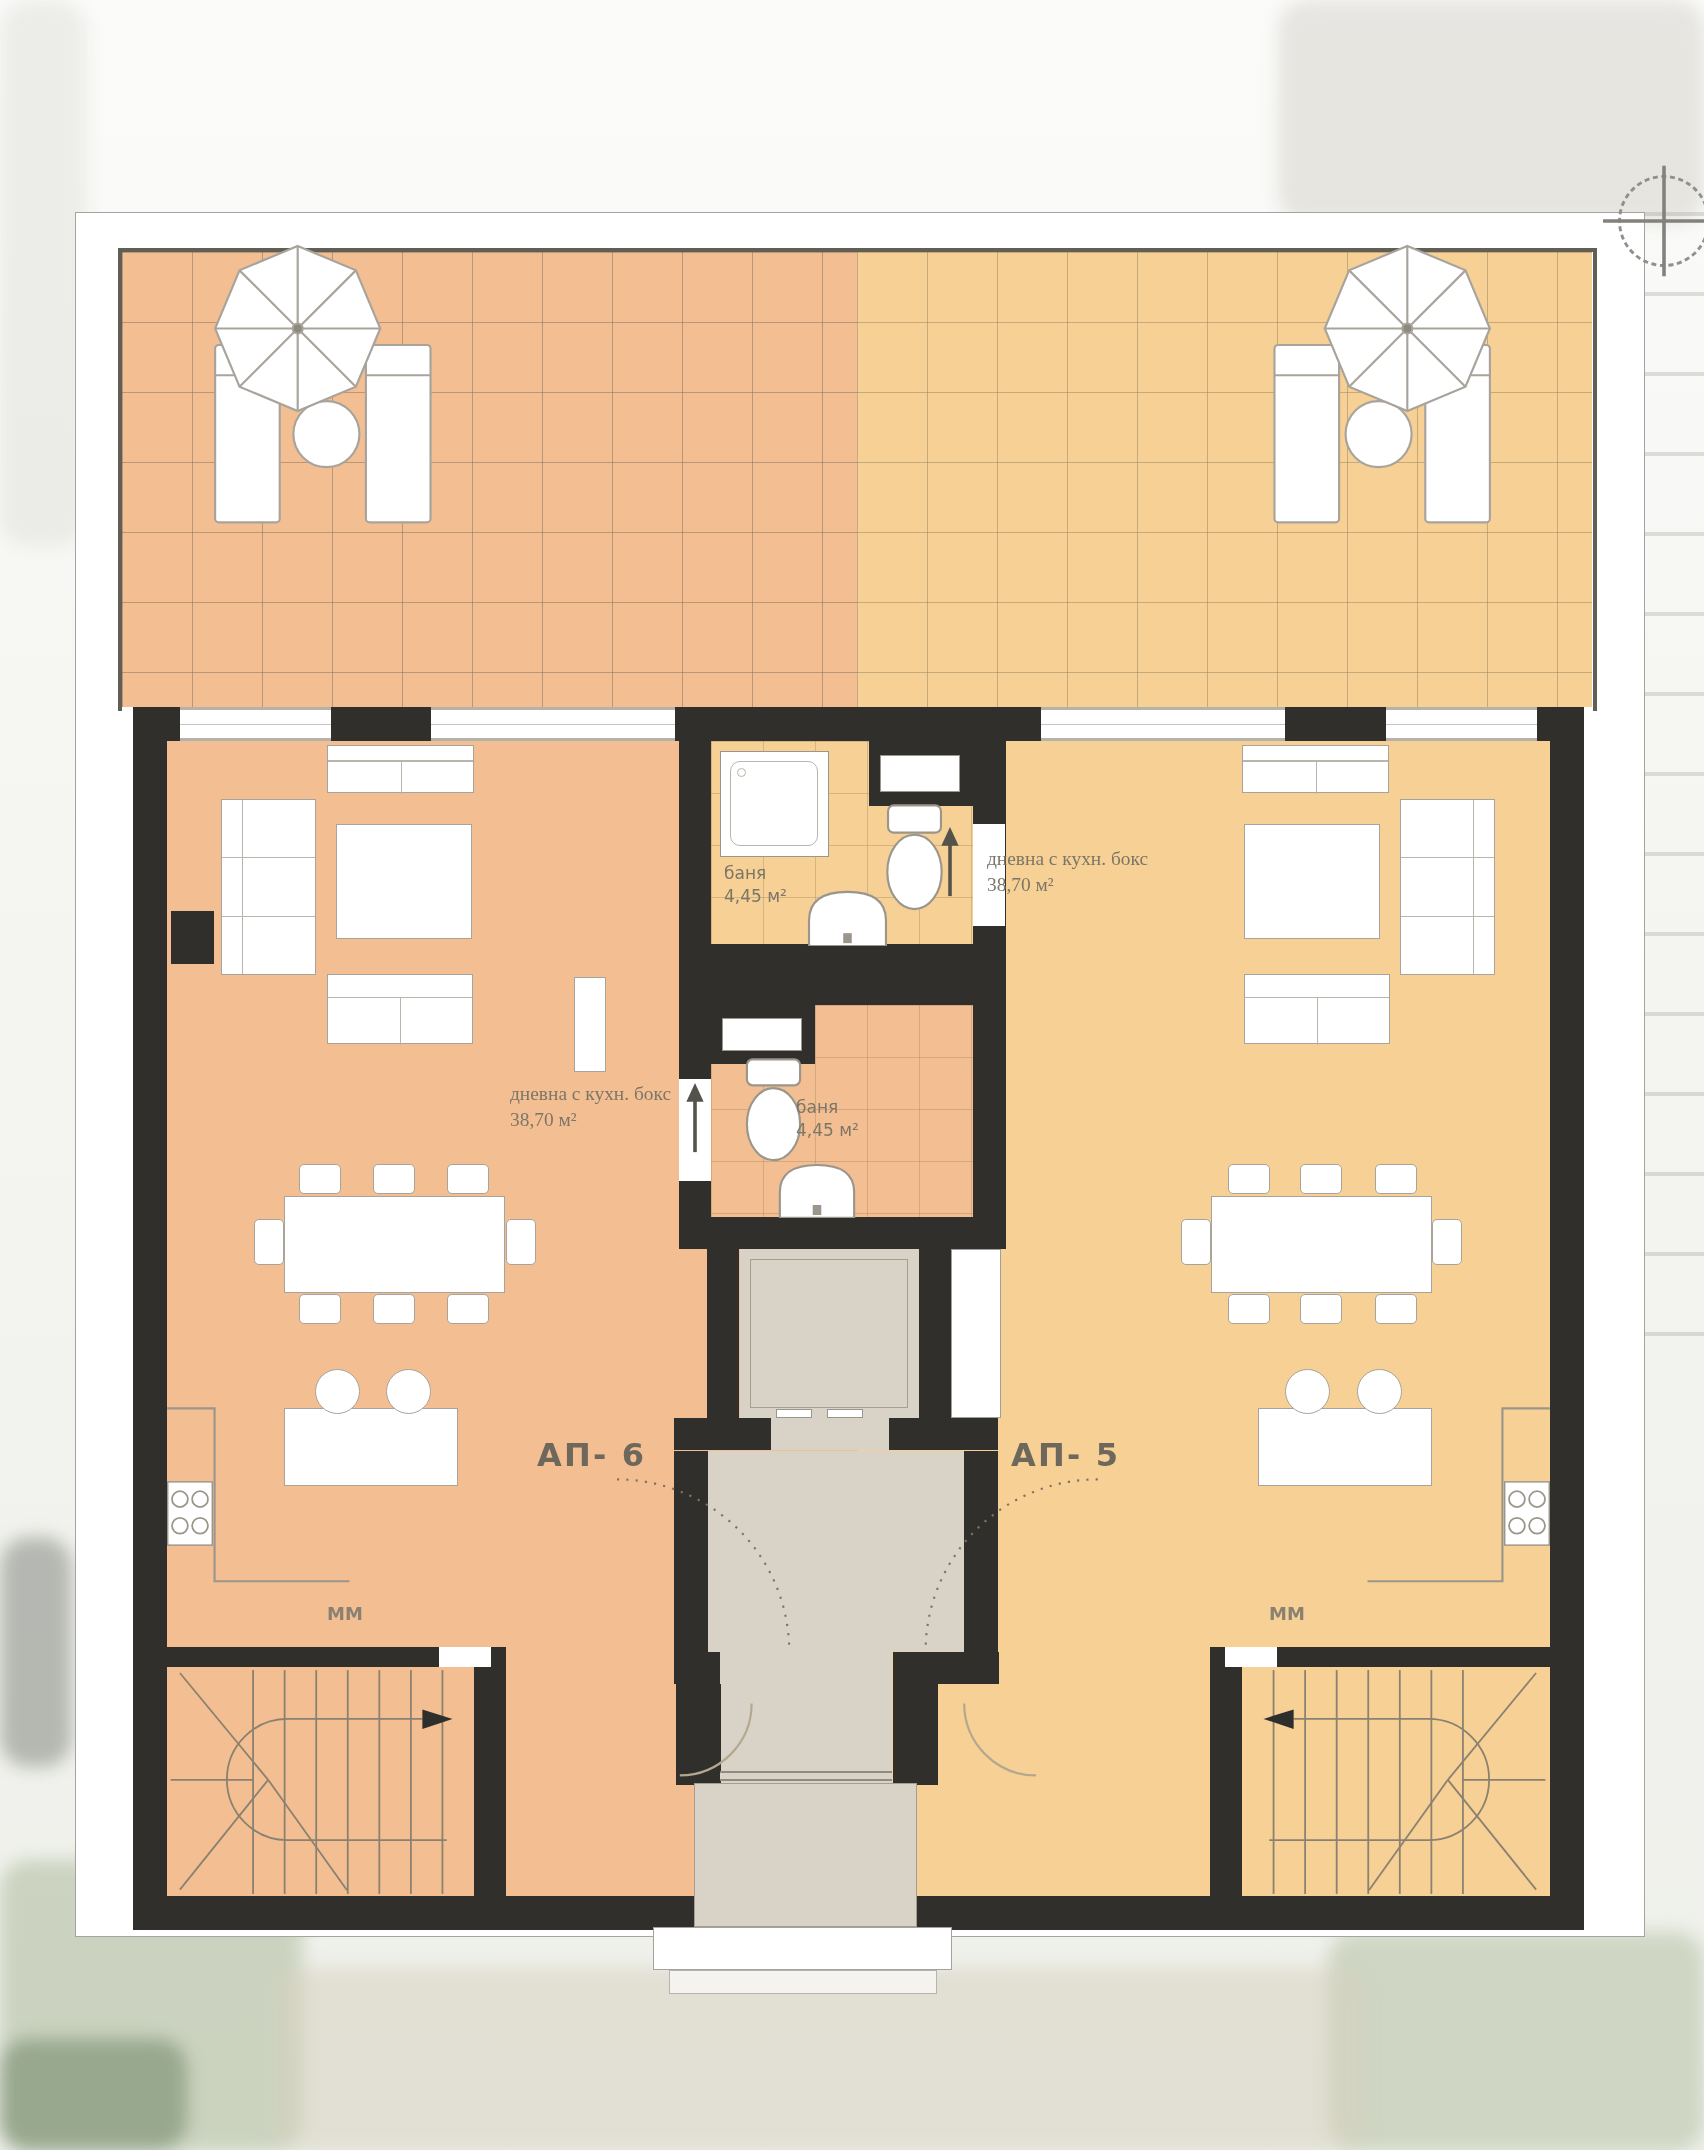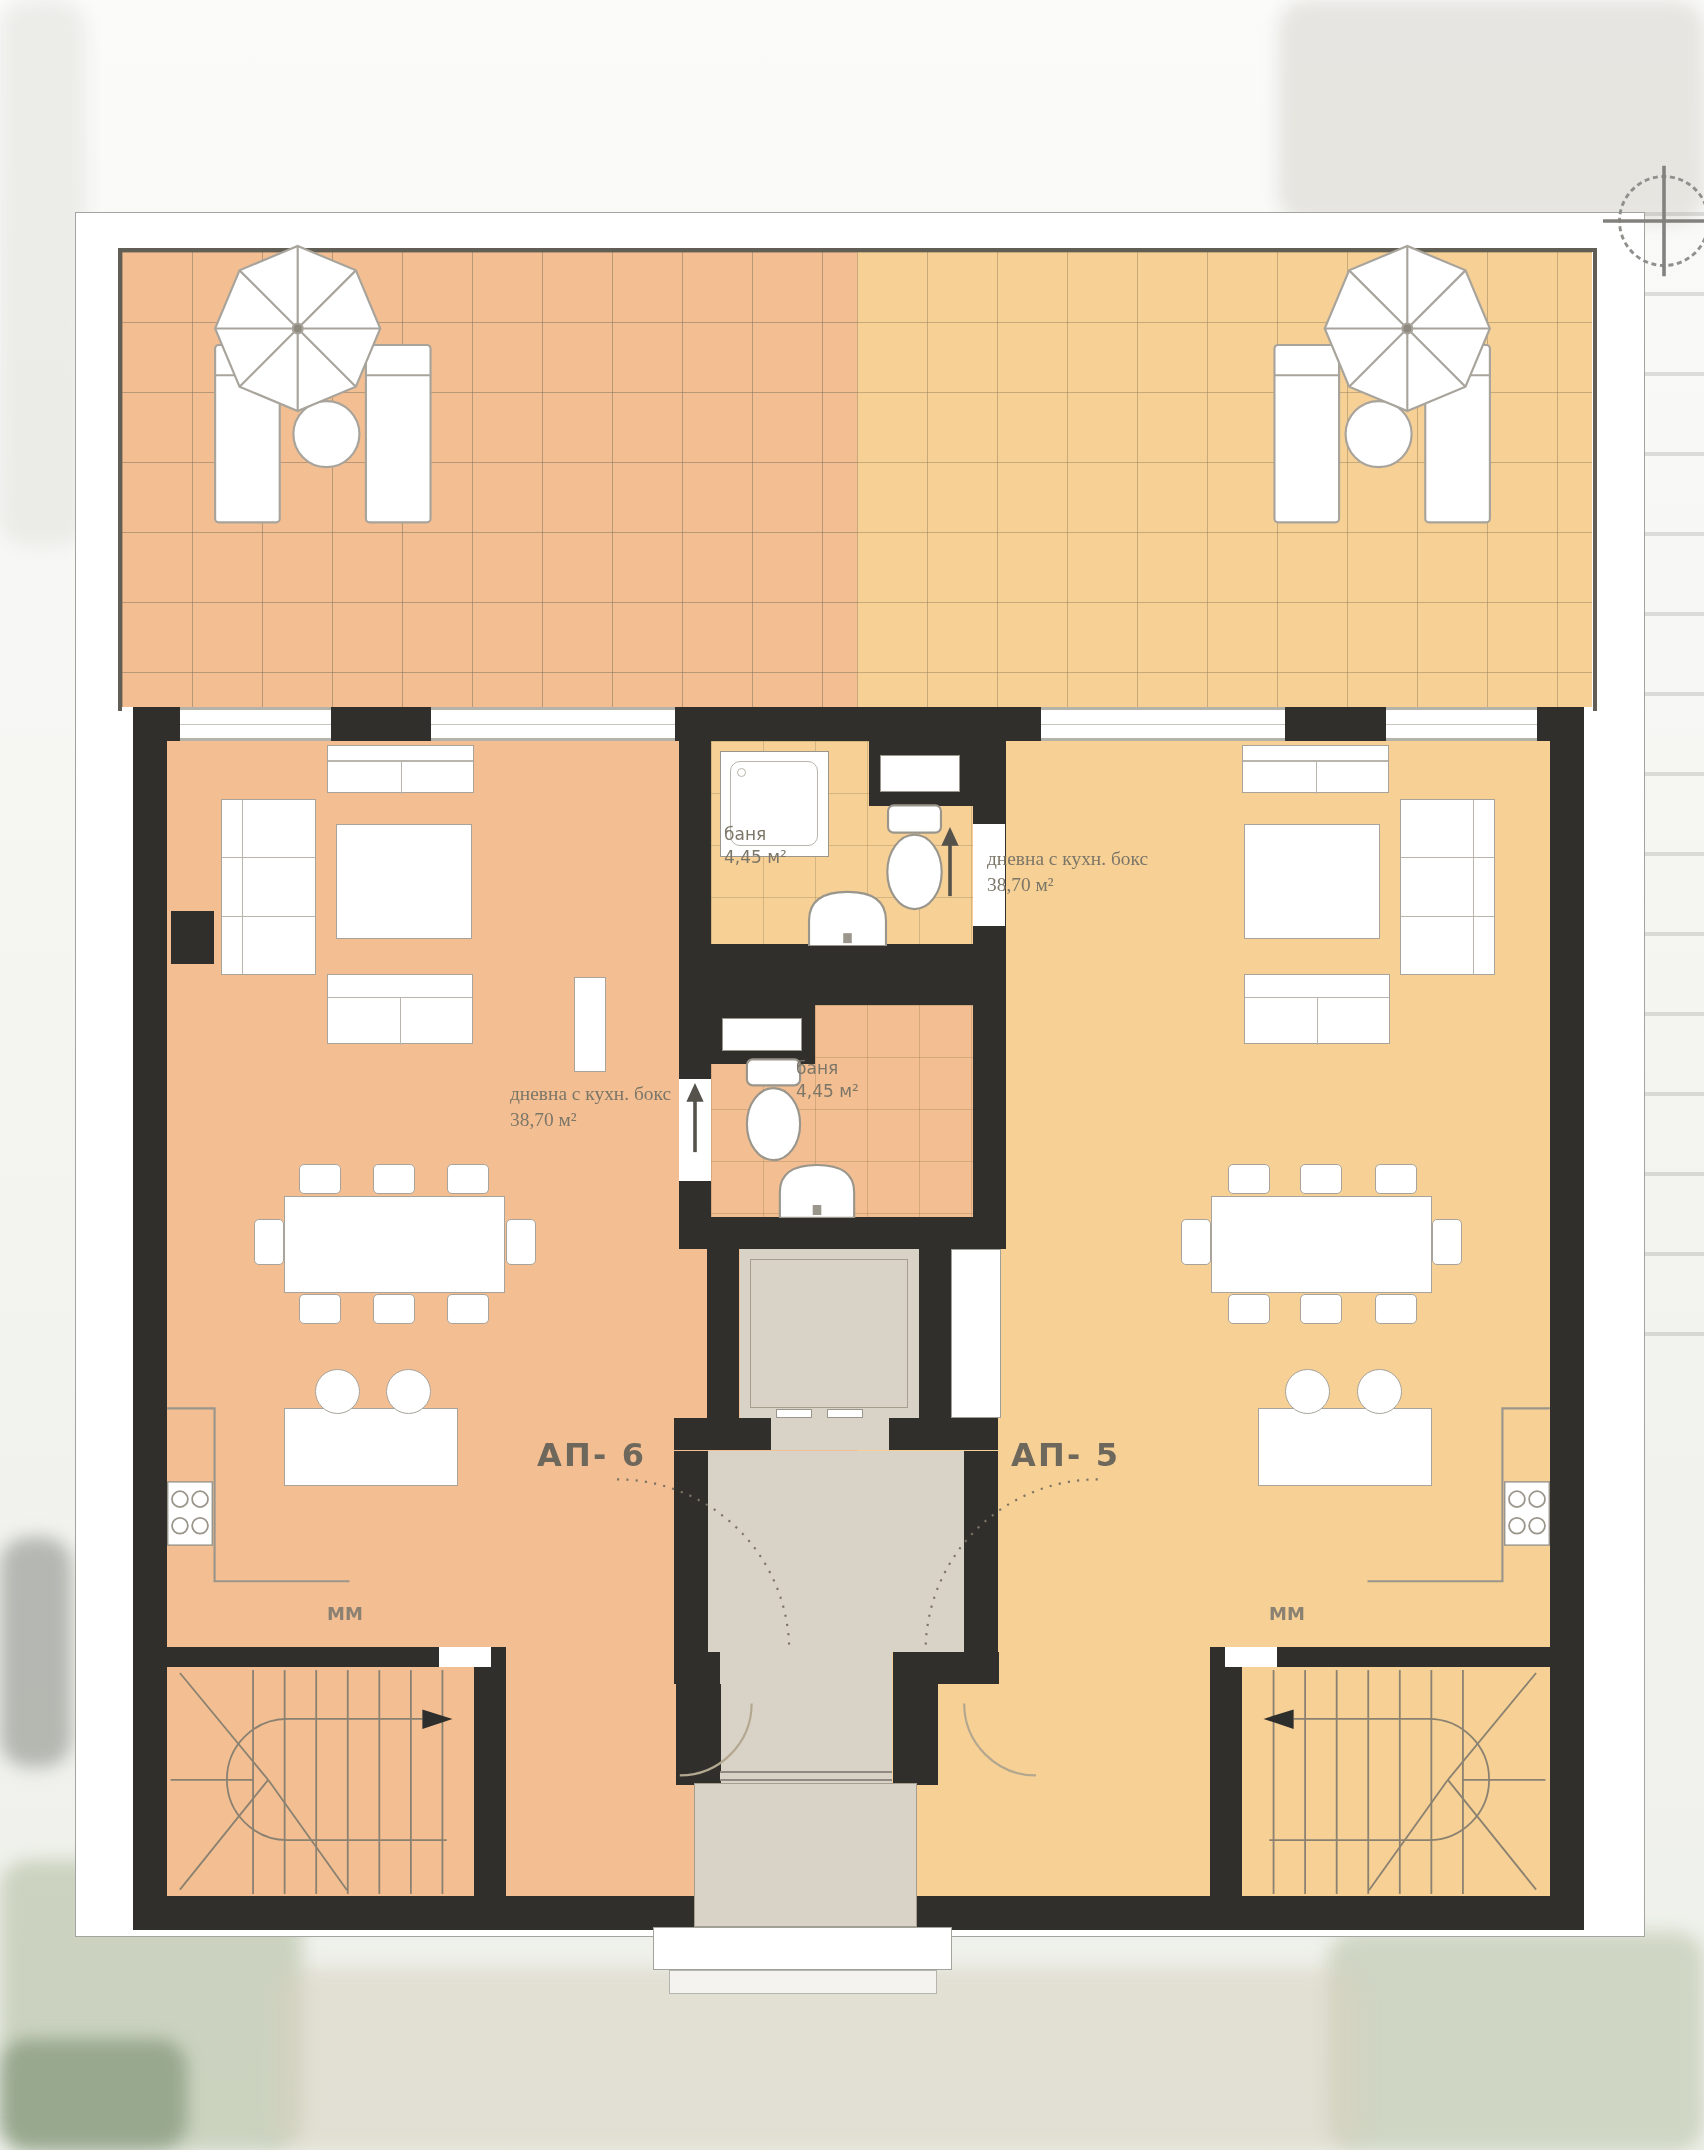--- a/index.html
+++ b/index.html
@@ -23,21 +23,21 @@
     repeating-linear-gradient(to bottom, rgba(170,148,102,.45) 0 1.4px, transparent 1.4px 52px);}
   .tileO{background-color:#f3bf92;background-image:
     repeating-linear-gradient(to right, rgba(175,140,100,.45) 0 1.4px, transparent 1.4px 52px),
     repeating-linear-gradient(to bottom, rgba(175,140,100,.45) 0 1.4px, transparent 1.4px 52px);}
   .beige{background:#d9d2c6;}
   .furn{background:#fff;border:1.4px solid #a8a49c;box-sizing:border-box;}
   .chair{background:#fff;border:1.4px solid #a8a49c;border-radius:5px;box-sizing:border-box;}
   .stool{background:#fff;border:1.4px solid #a8a49c;border-radius:50%;box-sizing:border-box;}
   .fline{position:absolute;background:#b9b5ac;}
   .lbl{color:#7c7668;font-size:19.4px;line-height:26px;white-space:nowrap;font-family:Liberation Serif, serif;}
-  .lblsm{color:#7c7668;font-size:17px;line-height:23px;white-space:nowrap;}
+  .lblsm{color:#7c7668;font-size:17px;line-height:23px;white-space:nowrap;margin-top:39px;}
   .apt{color:#6d675c;font-size:32px;font-weight:600;letter-spacing:2.2px;white-space:nowrap;}
   .mm{color:#8b8173;font-size:18px;font-weight:600;}
   #wm{left:201px;top:1000px;width:1307px;text-align:center;font-size:131px;font-weight:700;
       color:rgba(255,255,255,.48);letter-spacing:27px;pointer-events:none;}
   .outline{box-sizing:border-box;}
 </style>
 </head>
 <body>
 
 <div id="canvas">

